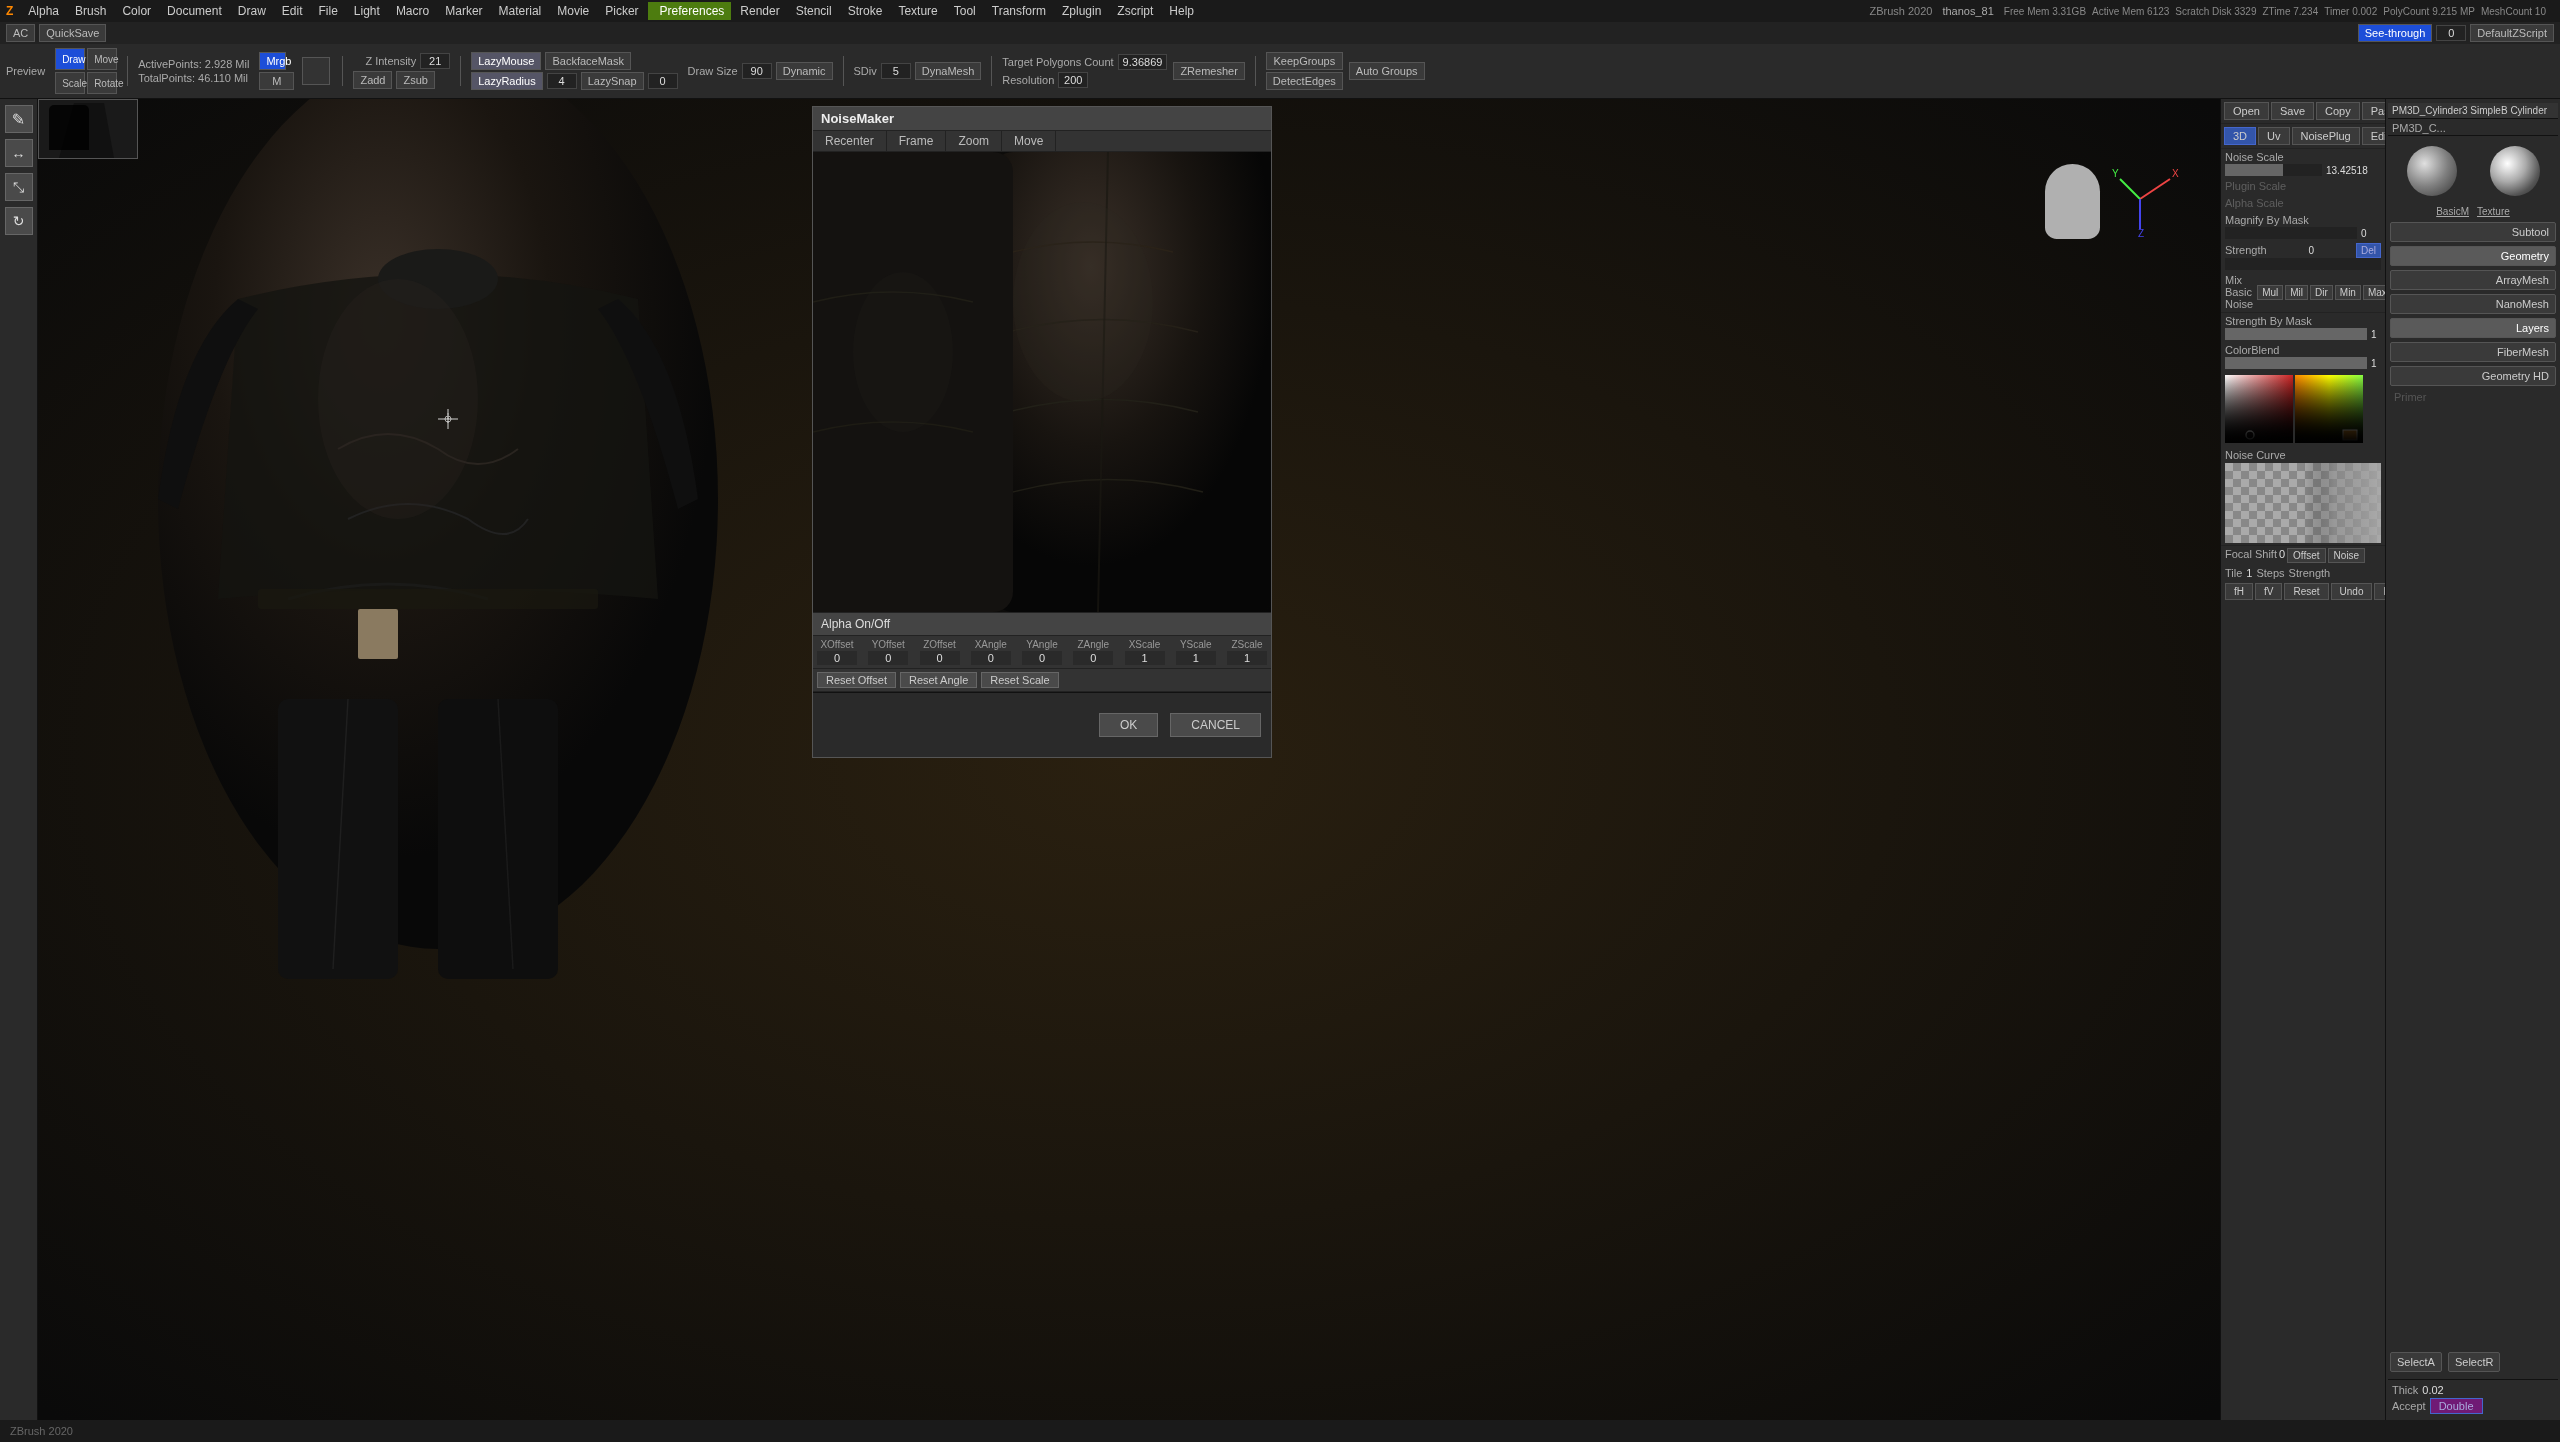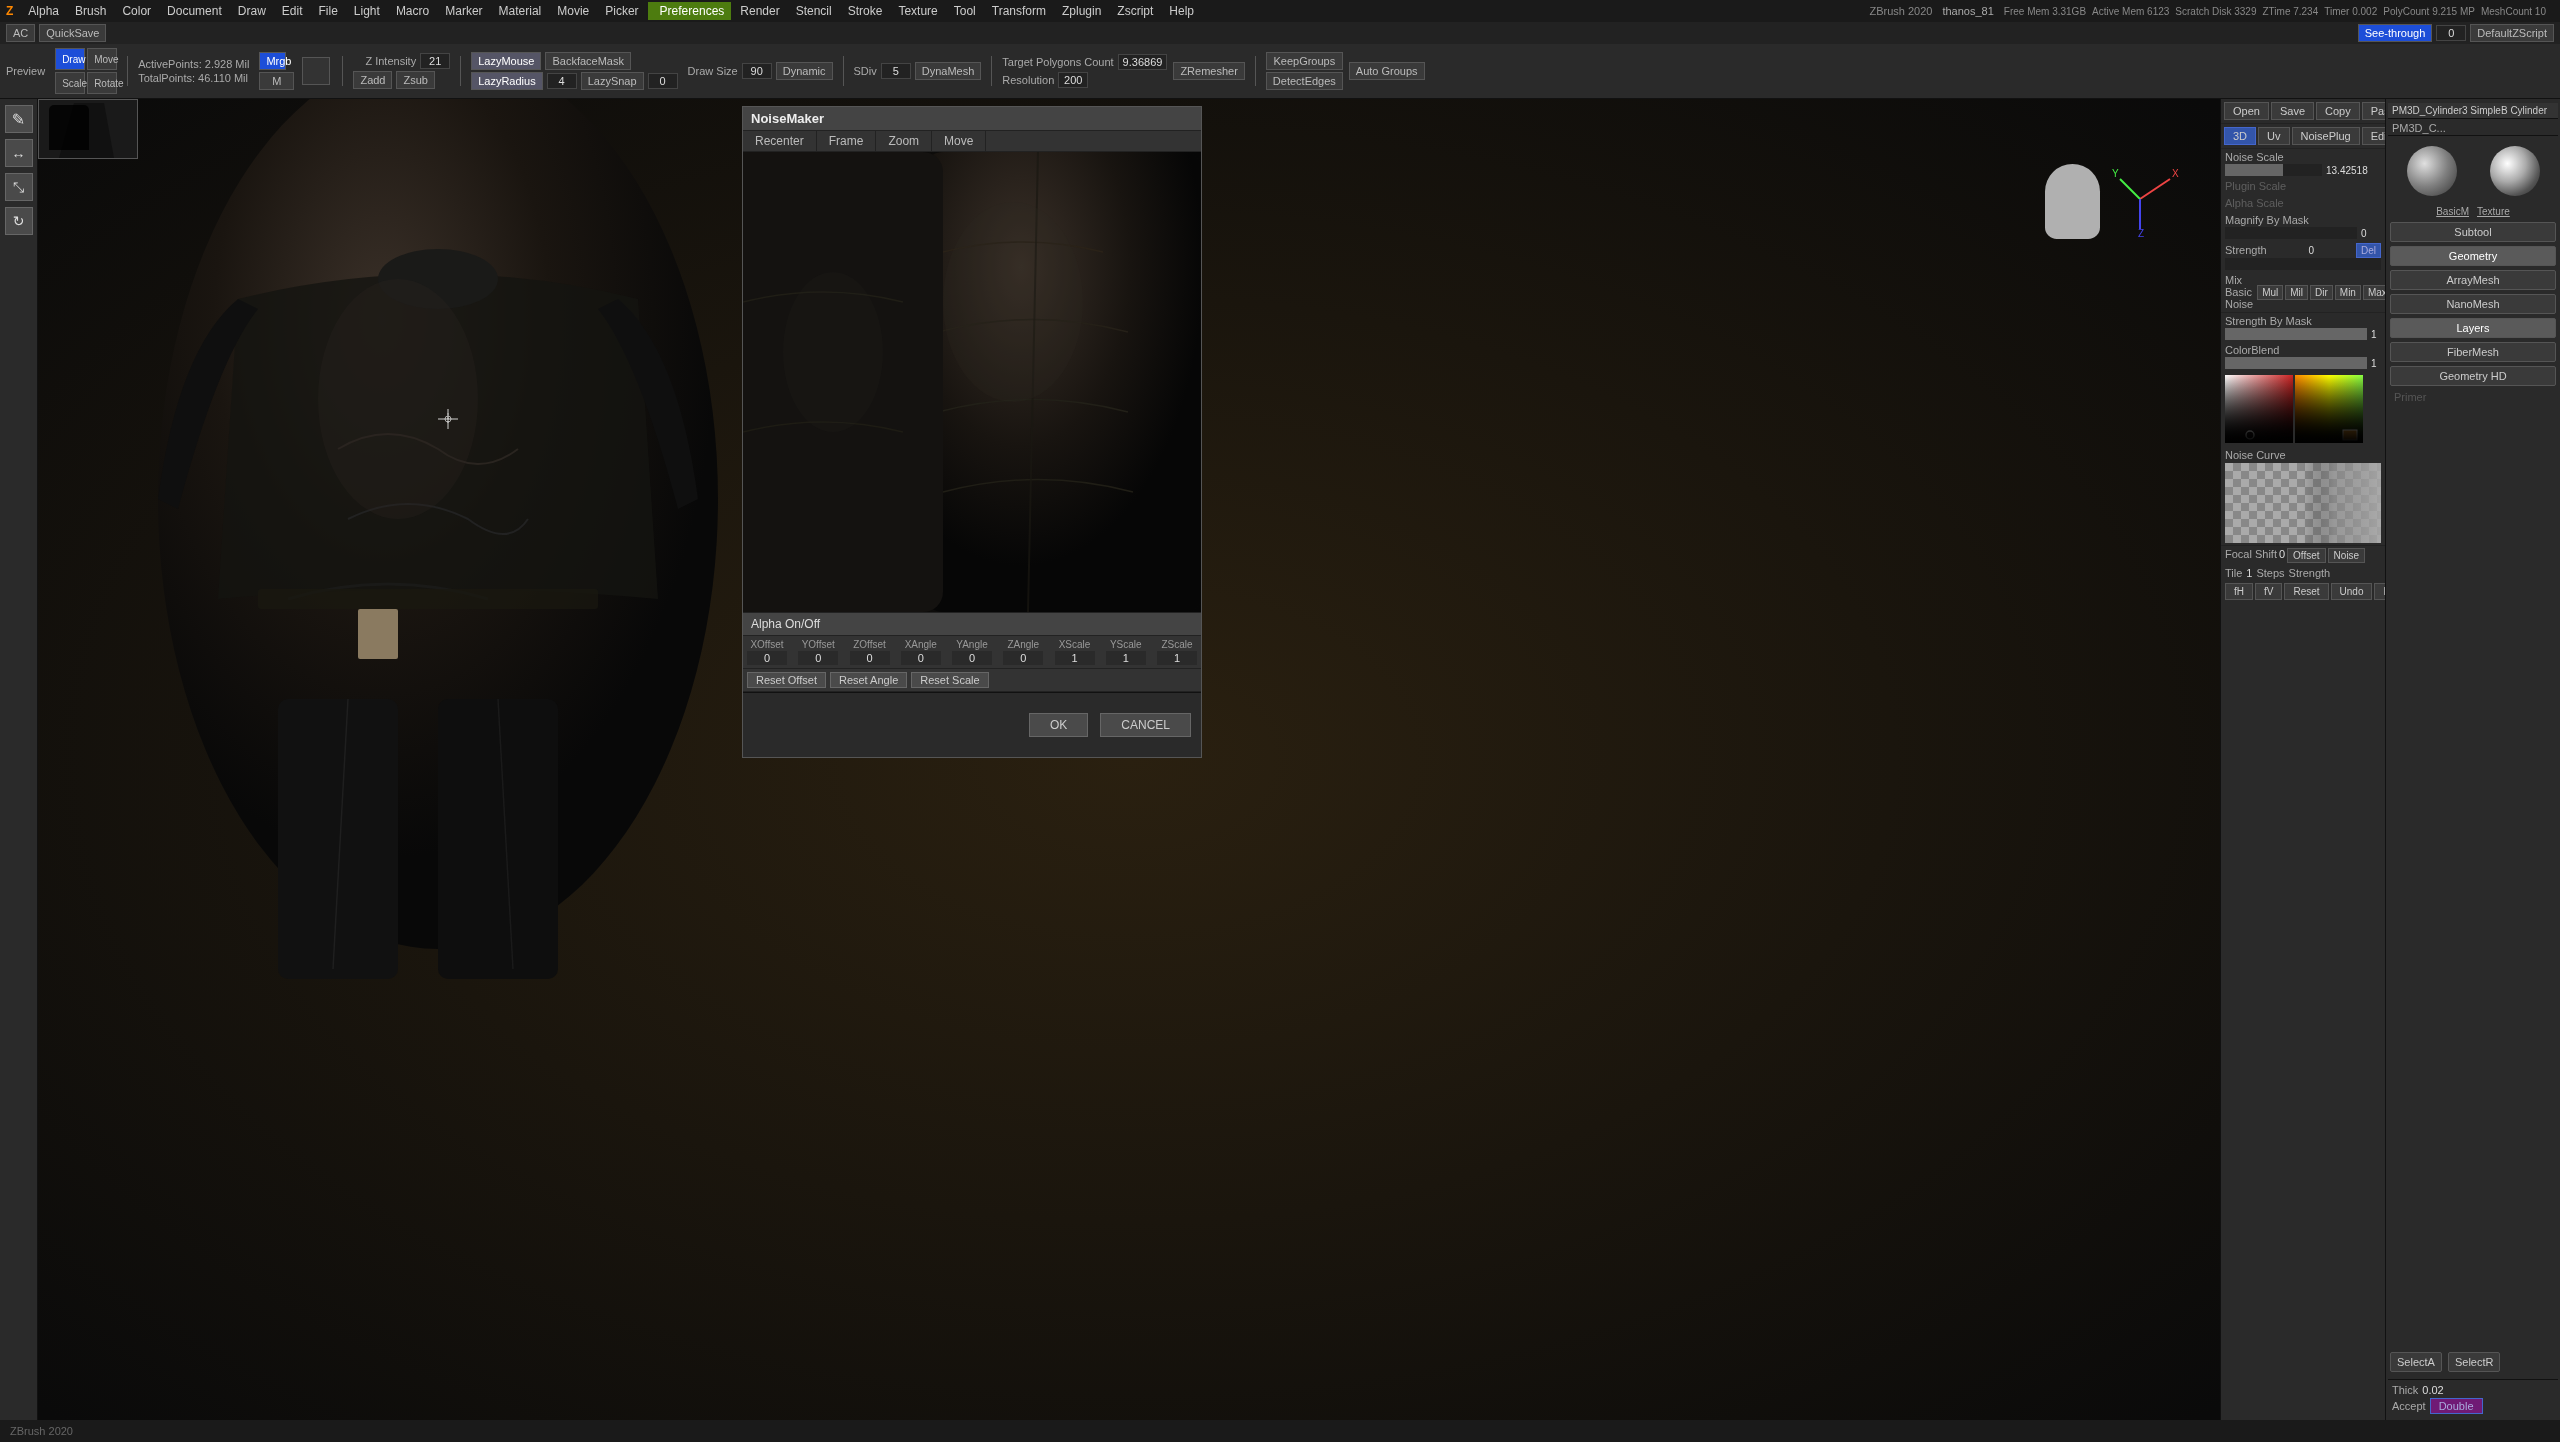--- a/index.html
+++ b/index.html
@@ -117,21 +117,21 @@
       right: 340px;
       bottom: 22px;
       background: #1a1a1a;
       overflow: hidden;
     }
 
     
     #noisemaker-dialog {
       position: absolute;
       top: 106px;
-      left: 742px;
+      left: 812px;
       width: 460px;
       background: #333;
       border: 1px solid #555;
       z-index: 200;
     }
 
     #noisemaker-title {
       background: #444;
       padding: 4px 8px;
       font-size: 13px;
@@ -248,21 +248,21 @@
       cursor: pointer;
     }
 
     
     .rp-btn {
       background: #3a3a3a;
       border: 1px solid #555;
       color: #ccc;
       padding: 3px 6px;
       font-size: 11px;
-      text-align: center;
+      text-align: right;
       cursor: pointer;
       margin: 1px 2px;
       border-radius: 2px;
     }
     .rp-btn.active { background: #5a5a5a; color: #fff; }
 
     
     #sphere-preview {
       width: 50px;
       height: 50px;

